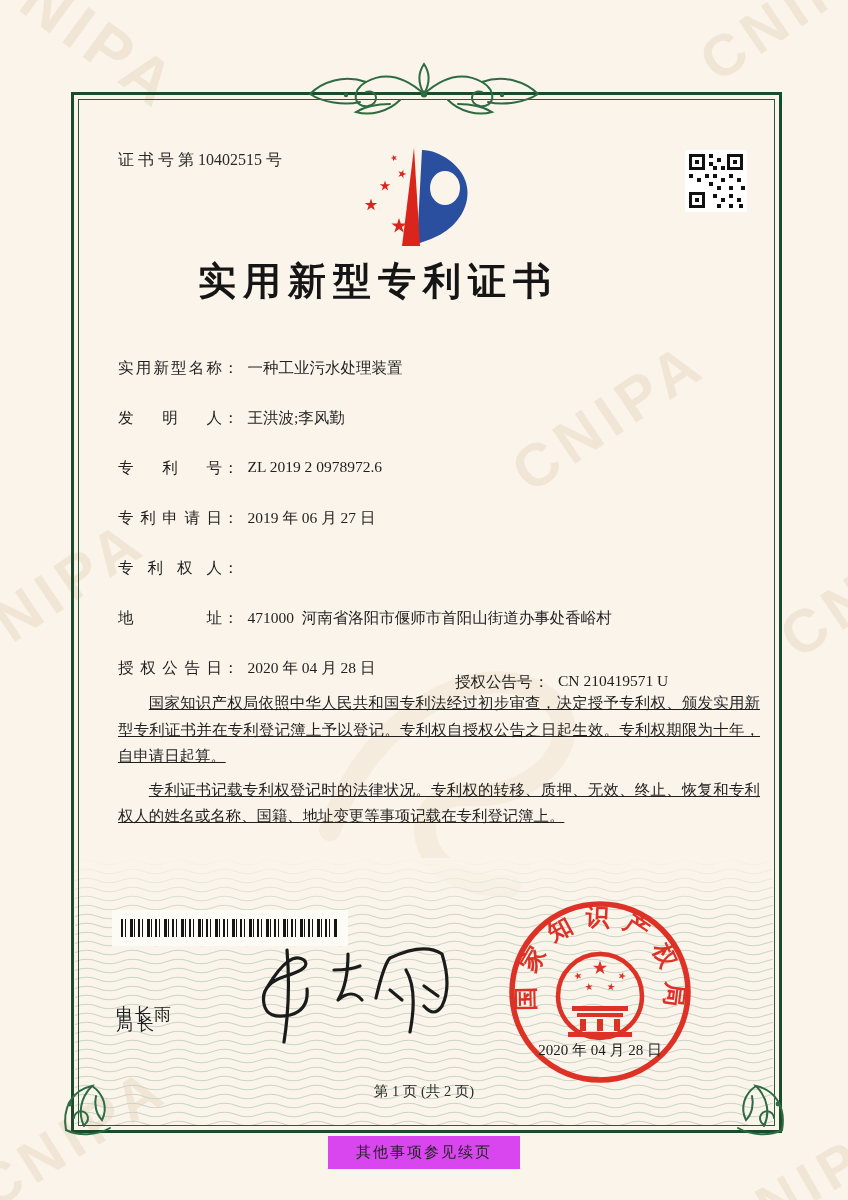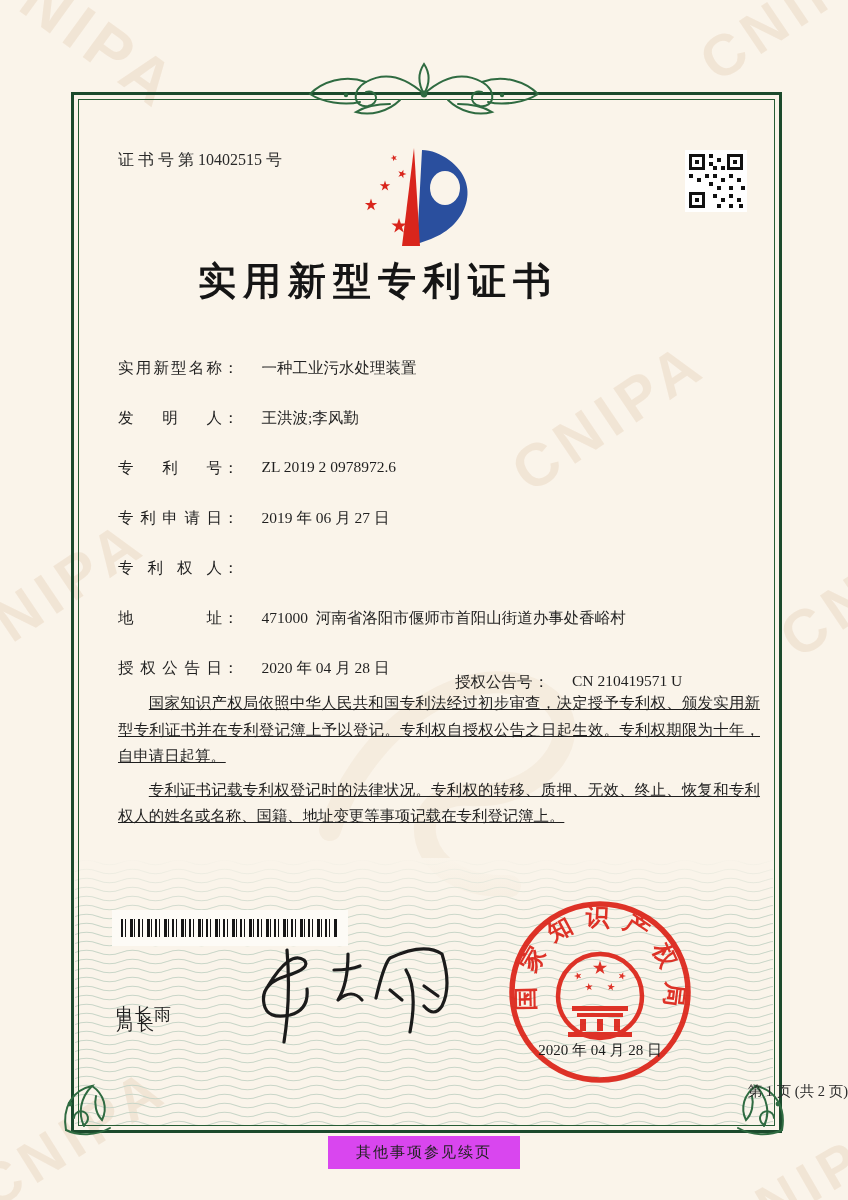--- a/index.html
+++ b/index.html
@@ -20,39 +20,39 @@
   .cert-no{position:absolute;left:118px;top:150px;font-size:16px;white-space:pre-wrap;color:#2a2a2a;}
   .logo{position:absolute;left:352px;top:144px;}
   .qr{position:absolute;left:685px;top:150px;}
   .title{position:absolute;left:0;top:256px;width:756px;text-align:center;font-size:38px;
          letter-spacing:7px;font-weight:600;color:#151515;}
   
   .fields{position:absolute;left:118px;top:358px;width:650px;font-size:15.5px;}
   .row{position:relative;display:flex;height:24px;margin-bottom:26px;}
   .lbl{display:inline-block;width:104px;text-align:justify;text-align-last:justify;}
   .colon{margin-left:1px;}
-  .val{margin-left:23px;white-space:pre-wrap;}
+  .val{margin-left:9px;white-space:pre-wrap;}
   .subfield{position:absolute;left:337px;top:14px;display:flex;}
   
   .paras{position:absolute;left:118px;top:690px;width:642px;font-size:15.4px;line-height:26.6px;
          text-align:justify;text-decoration:underline;}
   .paras p{margin:0 0 7px;text-indent:2em;}
   
   .barcode-box{position:absolute;left:112px;top:910px;width:236px;height:36px;background:#fdfbf6;}
   .barcode{position:absolute;left:9px;top:9px;width:217px;height:18px;
     background:repeating-linear-gradient(90deg,
       #151515 0 2px,#fdfbf6 2px 4px,#151515 4px 5px,#fdfbf6 5px 9px,
       #151515 9px 12px,#fdfbf6 12px 13px,#151515 13px 14px,#fdfbf6 14px 17px);}
   .director-title{position:absolute;left:116px;top:966px;font-size:17px;letter-spacing:4px;margin-top:47px;}
   .director-name{position:absolute;left:116px;top:1003px;font-size:17px;letter-spacing:2px;}
   .signature{position:absolute;left:238px;top:938px;}
   .seal{position:absolute;left:494px;top:884px;}
   .seal-date{position:absolute;left:515px;top:1041px;width:170px;text-align:center;
              font-size:15px;color:#1c1c1c;white-space:pre-wrap;}
-  .page-no{position:absolute;left:0;top:1082px;width:848px;text-align:right;font-size:14.5px;
+  .page-no{position:absolute;left:0;top:1082px;width:848px;text-align:center;font-size:14.5px;
            white-space:pre-wrap;color:#2b2b2b;}
   .cont-note{position:absolute;left:50%;transform:translateX(-50%);top:1136px;
              background:#d946ef;padding:7px 28px;font-size:15px;letter-spacing:2px;color:#222;}
   .ghost{position:absolute;left:290px;top:590px;opacity:.55;}
   svg{display:block;}
 </style>
 </head>
 <body>
 
 <div class="page">

